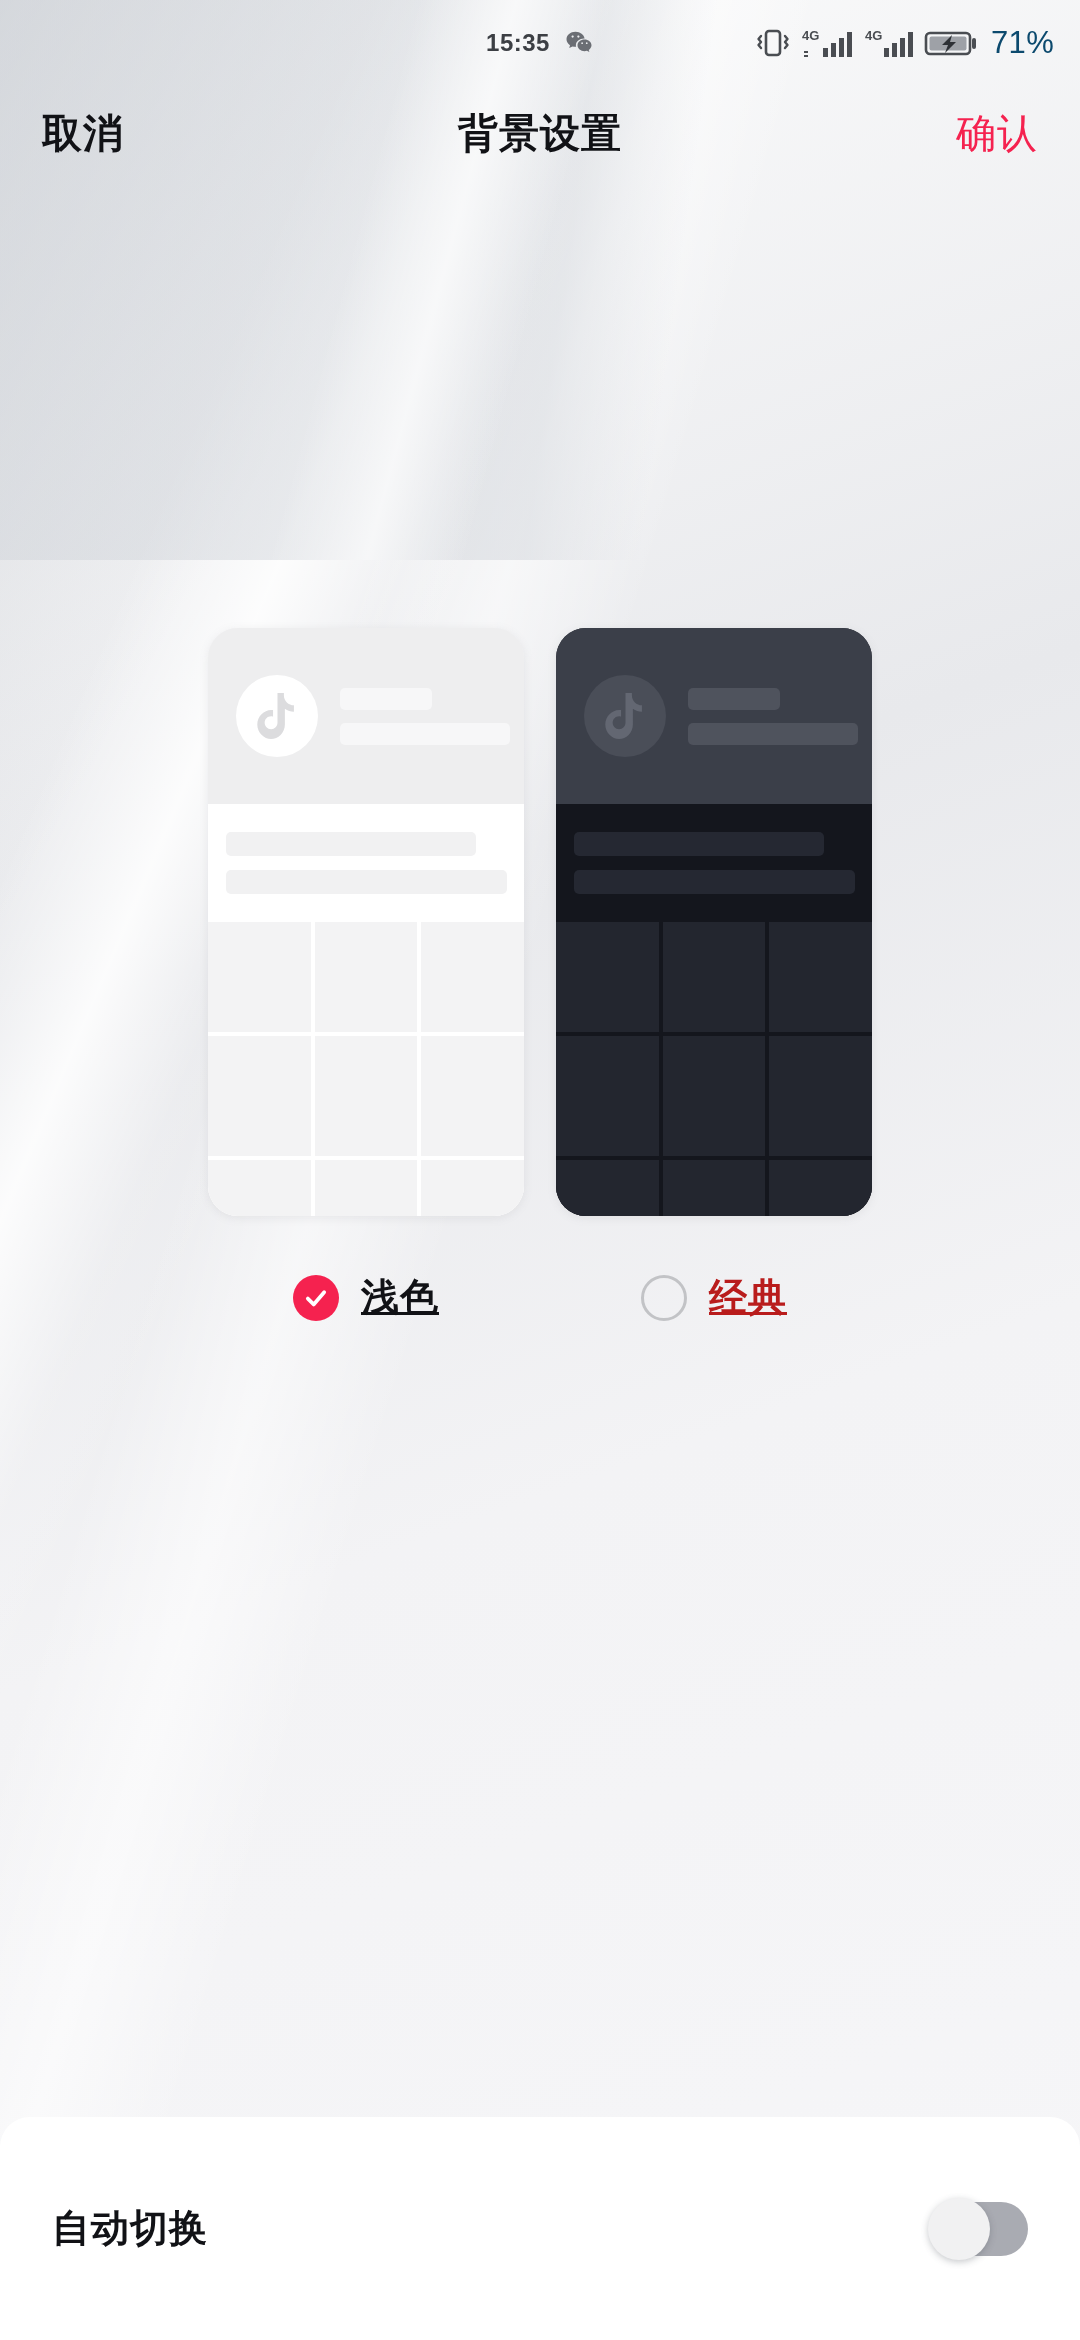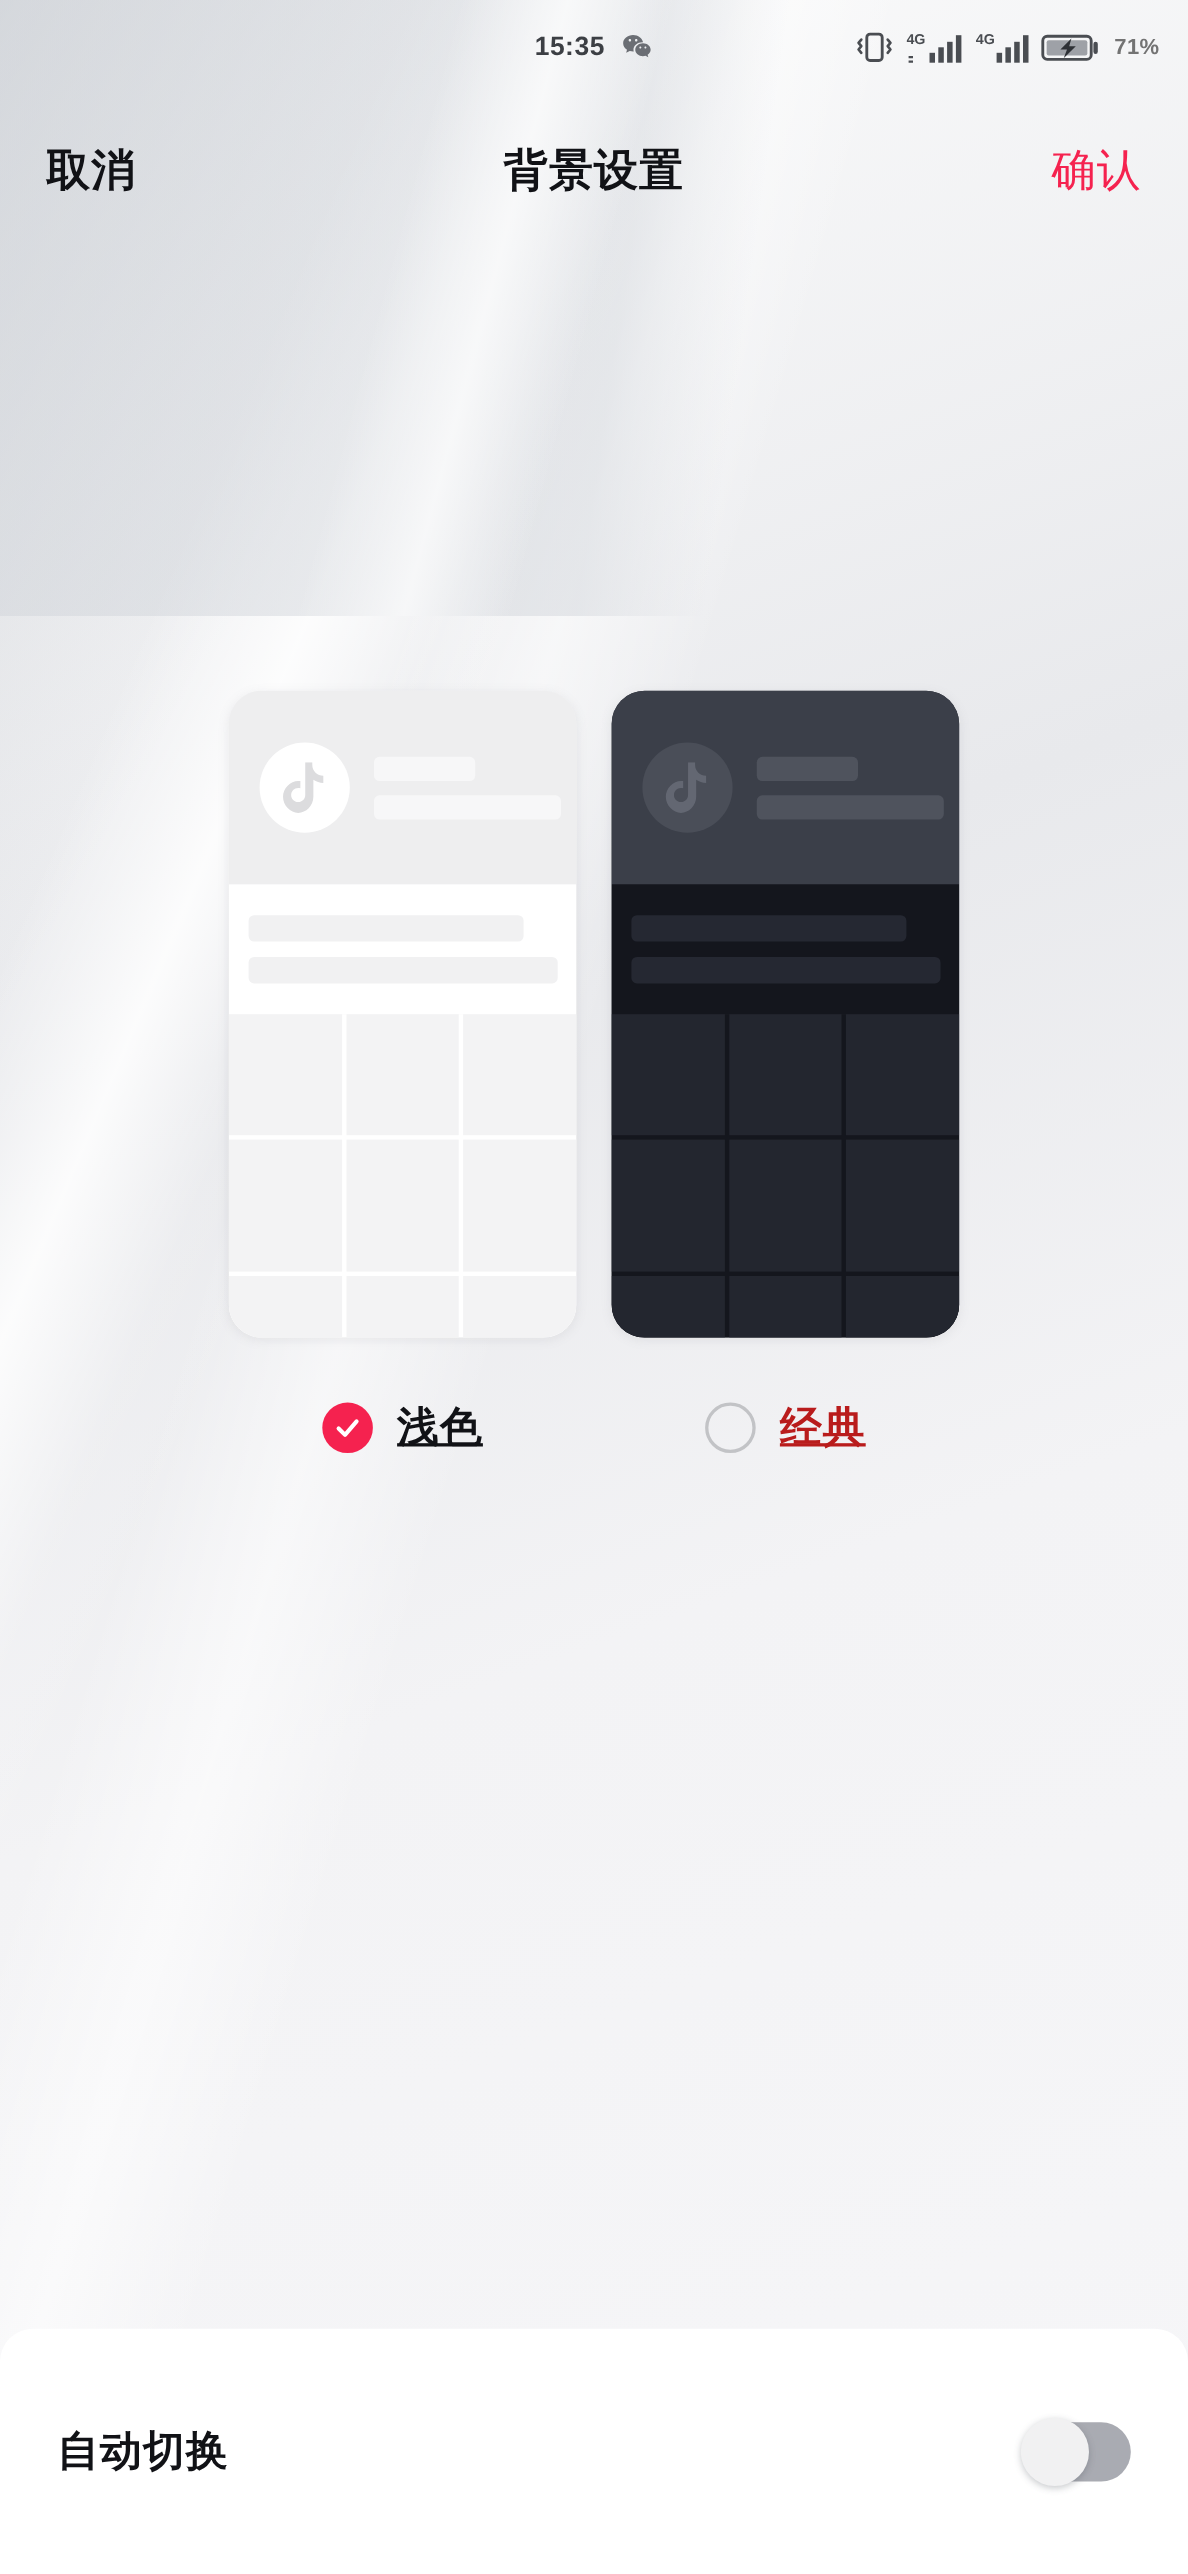--- a/index.html
+++ b/index.html
@@ -37,25 +37,25 @@
     color:#4a4d52;
   }
   .sb-center{ display:flex; align-items:center; gap:14px; }
   .sb-time{ font-size:24px; font-weight:600; letter-spacing:.5px; color:#3c3f44; }
   .sb-wechat{ width:30px; height:30px; display:block; }
   .sb-right{
     position:absolute; right:26px; top:50%; transform:translateY(-50%);
     display:flex; align-items:center; gap:9px;
   }
   .sb-right svg{ display:block; }
-  .sb-batt-txt{ font-size:20px; font-weight:700; color:#737373; margin-left:2px; letter-spacing:.3px;}
+  .sb-batt-txt{ font-size:31px; font-weight:400; color:#0c4a6e; margin-left:2px; letter-spacing:.3px;}
 
   
   #navbar{
-    position:absolute; left:0; top:108px; width:100%; height:92px;
+    position:absolute; left:0; top:87px; width:100%; height:92px;
     display:flex; align-items:center;
   }
   #nav-cancel{
     position:absolute; left:42px; font-size:40px; font-weight:700; color:#111216;
     letter-spacing:1px;
   }
   #nav-title{
     width:100%; text-align:center; font-size:40px; font-weight:700; color:#111216;
     letter-spacing:1px;
   }

